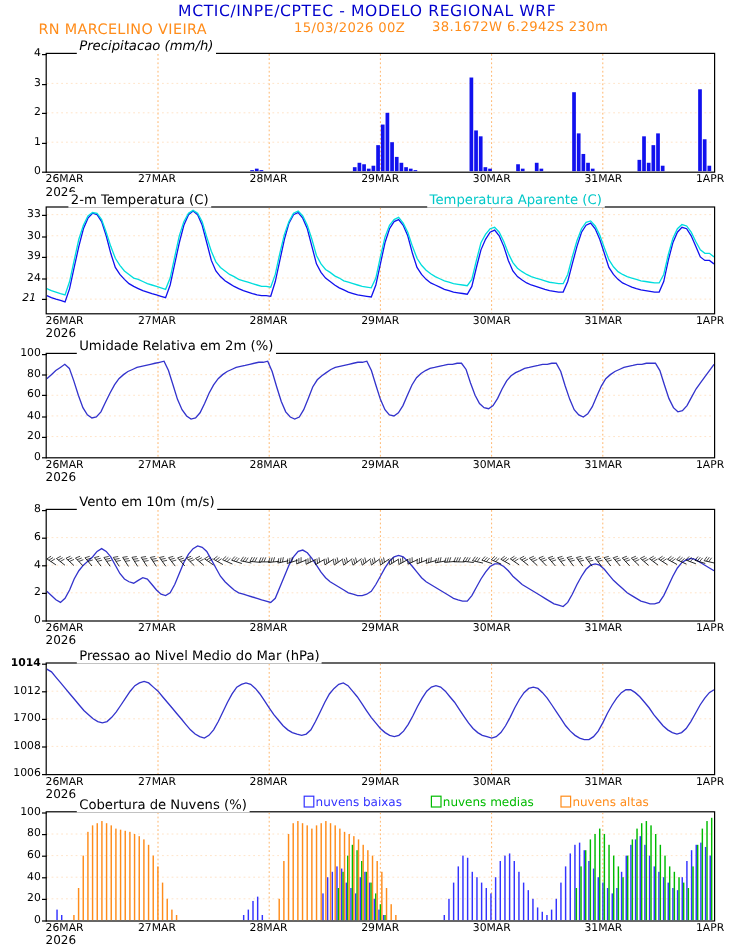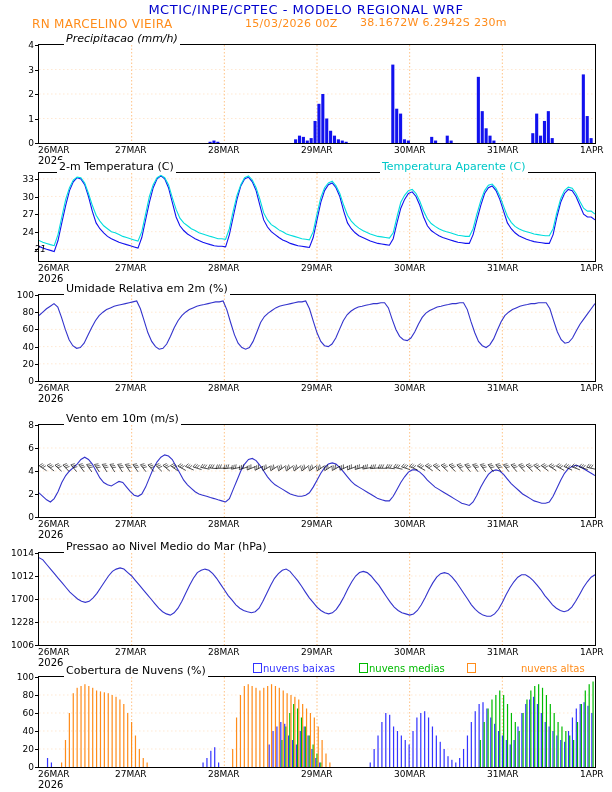--- a/index.html
+++ b/index.html
@@ -39,21 +39,21 @@
     overflow:hidden;
   }
   .ptitle{
     position:absolute;
     font-size:11px;color:#000;
     background:#fff;
     padding:0 2px;
     white-space:nowrap;
     z-index:5;
   }
-  .ptitle.teal{color:#00c8c8;margin-left:24px;}
+  .ptitle.teal{color:#00c8c8;}
   .ylab{
     position:absolute;
     font-size:9px;
     text-align:right;
     width:26px;
     color:#000;
     z-index:4;
   }
   .xlab{
     position:absolute;
@@ -164,25 +164,25 @@
         <line x1="0" x2="556" y1="58.66666666666667" y2="58.66666666666667" stroke="#ffd9b3" stroke-width="0.6" stroke-dasharray="1.5,2.5"></line>
         <line x1="0" x2="556" y1="41.06666666666667" y2="41.06666666666667" stroke="#ffd9b3" stroke-width="0.6" stroke-dasharray="1.5,2.5"></line>
         <line x1="0" x2="556" y1="23.46666666666667" y2="23.46666666666667" stroke="#ffd9b3" stroke-width="0.6" stroke-dasharray="1.5,2.5"></line>
         <line x1="0" x2="556" y1="5.86666666666666" y2="5.86666666666666" stroke="#ffd9b3" stroke-width="0.6" stroke-dasharray="1.5,2.5"></line>
         <path d="M0.0 73.3 L3.8 75.1 L7.6 76.3 L11.4 77.4 L15.2 78.6 L19.0 67.5 L22.8 49.9 L26.7 32.3 L30.5 17.6 L34.3 8.8 L38.1 4.7 L41.9 5.9 L45.7 11.7 L49.5 23.5 L53.3 38.1 L57.1 49.9 L60.9 55.7 L64.7 59.8 L68.5 63.4 L72.4 65.7 L76.2 67.5 L80.0 69.2 L83.8 70.4 L87.6 71.6 L91.4 72.7 L95.2 73.9 L99.0 75.1 L102.8 64.5 L106.6 46.9 L110.4 29.3 L114.2 14.7 L118.1 5.9 L121.9 2.9 L125.7 5.9 L129.5 14.7 L133.3 29.3 L137.1 44.0 L140.9 52.8 L144.7 57.5 L148.5 61.0 L152.3 63.4 L156.1 65.7 L159.9 67.5 L163.8 69.2 L167.6 70.4 L171.4 71.6 L175.2 72.7 L179.0 73.3 L182.8 73.3 L186.6 73.9 L190.4 61.6 L194.2 44.0 L198.0 26.4 L201.8 12.9 L205.6 5.9 L209.5 4.1 L213.3 8.8 L217.1 17.6 L220.9 32.3 L224.7 46.9 L228.5 54.0 L232.3 58.7 L236.1 61.6 L239.9 64.5 L243.7 66.9 L247.5 68.6 L251.3 70.4 L255.2 71.6 L259.0 72.7 L262.8 73.3 L266.6 73.9 L270.4 74.5 L274.2 64.5 L278.0 46.9 L281.8 29.3 L285.6 17.6 L289.4 11.7 L293.2 10.0 L297.0 14.7 L300.8 23.5 L304.7 38.1 L308.5 49.9 L312.3 55.7 L316.1 59.8 L319.9 62.8 L323.7 64.5 L327.5 66.3 L331.3 68.1 L335.1 69.2 L338.9 70.4 L342.7 71.0 L346.5 71.6 L350.4 72.2 L354.2 65.7 L358.0 49.9 L361.8 35.2 L365.6 26.4 L369.4 20.5 L373.2 18.8 L377.0 23.5 L380.8 32.3 L384.6 44.0 L388.4 52.8 L392.2 57.5 L396.1 60.4 L399.9 62.8 L403.7 64.5 L407.5 65.7 L411.3 66.9 L415.1 68.1 L418.9 69.2 L422.7 69.8 L426.5 70.4 L430.3 70.4 L434.1 61.6 L437.9 46.9 L441.8 32.3 L445.6 20.5 L449.4 14.7 L453.2 12.9 L457.0 17.6 L460.8 26.4 L464.6 38.1 L468.4 49.9 L472.2 55.7 L476.0 59.8 L479.8 62.8 L483.6 64.5 L487.5 66.3 L491.3 67.5 L495.1 68.6 L498.9 69.2 L502.7 69.8 L506.5 70.4 L510.3 70.4 L514.1 61.6 L517.9 44.0 L521.7 29.3 L525.5 20.5 L529.3 16.4 L533.2 17.6 L537.0 23.5 L540.8 32.3 L544.6 41.1 L548.4 44.0 L552.2 44.0 L556.0 46.9 " fill="none" stroke="#1111ee" stroke-width="1.1"></path>
         <path d="M0.0 67.5 L3.8 69.2 L7.6 70.4 L11.4 71.6 L15.2 72.7 L19.0 61.6 L22.8 44.0 L26.7 26.4 L30.5 14.7 L34.3 7.0 L38.1 4.1 L41.9 4.7 L45.7 10.0 L49.5 20.5 L53.3 32.3 L57.1 42.2 L60.9 48.1 L64.7 52.8 L68.5 55.7 L72.4 58.7 L76.2 59.8 L80.0 61.6 L83.8 63.4 L87.6 64.5 L91.4 65.7 L95.2 66.9 L99.0 68.1 L102.8 58.7 L106.6 41.1 L110.4 23.5 L114.2 11.7 L118.1 4.7 L121.9 2.3 L125.7 4.7 L129.5 11.7 L133.3 24.6 L137.1 36.4 L140.9 45.2 L144.7 49.9 L148.5 52.8 L152.3 55.7 L156.1 57.5 L159.9 59.8 L163.8 61.0 L167.6 62.2 L171.4 63.4 L175.2 64.5 L179.0 65.7 L182.8 65.7 L186.6 66.3 L190.4 55.7 L194.2 38.1 L198.0 22.3 L201.8 11.7 L205.6 4.7 L209.5 2.9 L213.3 7.0 L217.1 14.7 L220.9 26.4 L224.7 39.9 L228.5 46.9 L232.3 51.6 L236.1 54.0 L239.9 56.9 L243.7 58.7 L247.5 61.0 L251.3 62.2 L255.2 63.4 L259.0 64.5 L262.8 65.7 L266.6 66.3 L270.4 66.9 L274.2 58.7 L278.0 41.1 L281.8 24.6 L285.6 14.7 L289.4 10.0 L293.2 8.2 L297.0 12.9 L300.8 20.5 L304.7 32.3 L308.5 42.2 L312.3 48.1 L316.1 52.2 L319.9 55.1 L323.7 57.5 L327.5 59.3 L331.3 61.0 L335.1 62.2 L338.9 63.4 L342.7 63.9 L346.5 64.5 L350.4 65.1 L354.2 59.8 L358.0 44.0 L361.8 29.3 L365.6 22.3 L369.4 17.6 L373.2 16.4 L377.0 20.5 L380.8 28.2 L384.6 38.1 L388.4 45.8 L392.2 50.5 L396.1 53.4 L399.9 55.7 L403.7 57.5 L407.5 58.7 L411.3 59.8 L415.1 61.0 L418.9 62.2 L422.7 62.8 L426.5 63.4 L430.3 63.4 L434.1 55.7 L437.9 41.1 L441.8 27.6 L445.6 17.6 L449.4 12.3 L453.2 11.1 L457.0 15.3 L460.8 22.9 L464.6 33.4 L468.4 43.4 L472.2 49.3 L476.0 53.4 L479.8 55.7 L483.6 57.5 L487.5 58.7 L491.3 59.8 L495.1 61.0 L498.9 61.6 L502.7 62.2 L506.5 62.8 L510.3 62.8 L514.1 55.7 L517.9 39.3 L521.7 25.8 L525.5 17.6 L529.3 14.1 L533.2 15.3 L537.0 20.5 L540.8 28.2 L544.6 35.2 L548.4 38.1 L552.2 38.1 L556.0 41.1 " fill="none" stroke="#00dddd" stroke-width="1.1"></path>
       </svg>
     </div>
     <div class="ptitle" style="left:57px;top:160px;">2-m Temperatura (C)</div>
     <div class="ptitle teal" style="left:356px;top:160px;">Temperatura Aparente (C)</div>
-    <div class="ylab" style="left:20px;top:244.3px;font-style:italic;">21</div>
+    <div class="ylab" style="left:4px;top:244.3px;font-style:italic;">21</div>
     <div style="position:absolute;left:35px;top:249.3px;width:4px;height:1px;background:#000;"></div>
     <div class="ylab" style="left:8px;top:226.7px;">24</div>
     <div style="position:absolute;left:35px;top:231.7px;width:4px;height:1px;background:#000;"></div>
-    <div class="ylab" style="left:8px;top:209.1px;">27</div>
+    <div class="ylab" style="left:8px;top:209.1px;">39</div>
     <div style="position:absolute;left:35px;top:214.1px;width:4px;height:1px;background:#000;"></div>
     <div class="ylab" style="left:8px;top:191.5px;">30</div>
     <div style="position:absolute;left:35px;top:196.5px;width:4px;height:1px;background:#000;"></div>
     <div class="ylab" style="left:8px;top:173.9px;">33</div>
     <div style="position:absolute;left:35px;top:178.9px;width:4px;height:1px;background:#000;"></div>
     <div class="xlab" style="left:38.0px;top:263px;">26MAR</div>
     <div class="xlab" style="left:115.0px;top:263px;">27MAR</div>
     <div class="xlab" style="left:208.0px;top:263px;">28MAR</div>
     <div class="xlab" style="left:301.0px;top:263px;">29MAR</div>
     <div class="xlab" style="left:394.0px;top:263px;">30MAR</div>
@@ -697,27 +697,27 @@
         <line x1="463.33333333333337" x2="463.33333333333337" y1="0" y2="92" stroke="#ffb366" stroke-width="0.8" stroke-dasharray="1.5,2"></line>
         <line x1="0" x2="556" y1="69" y2="69" stroke="#ffd9b3" stroke-width="0.6" stroke-dasharray="1.5,2.5"></line>
         <line x1="0" x2="556" y1="46" y2="46" stroke="#ffd9b3" stroke-width="0.6" stroke-dasharray="1.5,2.5"></line>
         <line x1="0" x2="556" y1="23" y2="23" stroke="#ffd9b3" stroke-width="0.6" stroke-dasharray="1.5,2.5"></line>
         <path d="M0.0 4.6 L3.9 6.9 L7.7 11.5 L11.6 16.1 L15.4 20.7 L19.3 25.3 L23.2 29.9 L27.0 34.5 L30.9 39.1 L34.8 42.6 L38.6 46.0 L42.5 48.3 L46.3 49.4 L50.2 48.3 L54.1 44.8 L57.9 40.3 L61.8 34.5 L65.6 28.8 L69.5 23.0 L73.4 18.4 L77.2 16.1 L81.1 14.9 L84.9 16.1 L88.8 19.6 L92.7 23.0 L96.5 27.6 L100.4 32.2 L104.3 36.8 L108.1 41.4 L112.0 46.0 L115.8 50.6 L119.7 55.2 L123.6 58.7 L127.4 60.9 L131.3 62.1 L135.1 59.8 L139.0 55.2 L142.9 48.3 L146.7 40.3 L150.6 32.2 L154.4 25.3 L158.3 19.6 L162.2 17.3 L166.0 16.1 L169.9 17.3 L173.8 20.7 L177.6 25.3 L181.5 31.1 L185.3 36.8 L189.2 42.6 L193.1 47.2 L196.9 51.8 L200.8 55.2 L204.6 57.5 L208.5 58.7 L212.4 59.8 L216.2 58.7 L220.1 55.2 L223.9 48.3 L227.8 40.3 L231.7 32.2 L235.5 25.3 L239.4 20.7 L243.3 17.3 L247.1 16.1 L251.0 18.4 L254.8 23.0 L258.7 27.6 L262.6 33.3 L266.4 39.1 L270.3 44.8 L274.1 49.4 L278.0 54.1 L281.9 57.5 L285.7 59.8 L289.6 60.9 L293.4 59.8 L297.3 56.3 L301.2 50.6 L305.0 43.7 L308.9 35.7 L312.8 28.8 L316.6 23.0 L320.5 19.6 L324.3 18.4 L328.2 19.6 L332.1 23.0 L335.9 27.6 L339.8 32.2 L343.6 37.9 L347.5 43.7 L351.4 49.4 L355.2 54.1 L359.1 57.5 L362.9 59.8 L366.8 60.9 L370.7 62.1 L374.5 60.9 L378.4 57.5 L382.3 51.8 L386.1 44.8 L390.0 36.8 L393.8 29.9 L397.7 24.2 L401.6 20.7 L405.4 19.6 L409.3 20.7 L413.1 24.2 L417.0 28.8 L420.9 34.5 L424.7 40.3 L428.6 46.0 L432.4 51.8 L436.3 56.3 L440.2 59.8 L444.0 62.1 L447.9 63.3 L451.8 63.3 L455.6 60.9 L459.5 56.3 L463.3 49.4 L467.2 41.4 L471.1 34.5 L474.9 28.8 L478.8 24.2 L482.6 21.8 L486.5 21.8 L490.4 24.2 L494.2 27.6 L498.1 32.2 L501.9 36.8 L505.8 42.6 L509.7 47.2 L513.5 51.8 L517.4 55.2 L521.3 57.5 L525.1 58.7 L529.0 57.5 L532.8 54.1 L536.7 48.3 L540.6 41.4 L544.4 34.5 L548.3 28.8 L552.1 24.2 L556.0 21.8 " fill="none" stroke="#3333cc" stroke-width="1.1"></path>
       </svg>
     </div>
     <div class="ptitle" style="left:64px;top:540px;">Pressao ao Nivel Medio do Mar (hPa)</div>
     <div class="ylab" style="left:8px;top:640.0px;">1006</div>
     <div style="position:absolute;left:35px;top:645.0px;width:4px;height:1px;background:#000;"></div>
-    <div class="ylab" style="left:8px;top:617.0px;">1228</div>
+    <div class="ylab" style="left:8px;top:617.0px;">1008</div>
     <div style="position:absolute;left:35px;top:622.0px;width:4px;height:1px;background:#000;"></div>
     <div class="ylab" style="left:8px;top:594.0px;">1700</div>
     <div style="position:absolute;left:35px;top:599.0px;width:4px;height:1px;background:#000;"></div>
     <div class="ylab" style="left:8px;top:571.0px;">1012</div>
     <div style="position:absolute;left:35px;top:576.0px;width:4px;height:1px;background:#000;"></div>
-    <div class="ylab" style="left:8px;top:548.0px;">1014</div>
+    <div class="ylab" style="left:8px;top:548.0px;font-weight:bold;">1014</div>
     <div style="position:absolute;left:35px;top:553.0px;width:4px;height:1px;background:#000;"></div>
     <div class="xlab" style="left:38.0px;top:647px;">26MAR</div>
     <div class="xlab" style="left:115.0px;top:647px;">27MAR</div>
     <div class="xlab" style="left:208.0px;top:647px;">28MAR</div>
     <div class="xlab" style="left:301.0px;top:647px;">29MAR</div>
     <div class="xlab" style="left:394.0px;top:647px;">30MAR</div>
     <div class="xlab" style="left:487.0px;top:647px;">31MAR</div>
     <div class="xlab" style="left:580.0px;top:647px;">1APR</div>
     <div class="yr" style="left:38px;top:657px;">2026</div>
     <div class="plotbox" style="left:38px;top:676px;width:558px;height:92px;">
@@ -920,14 +920,14 @@
     <div class="xlab" style="left:38.0px;top:769px;">26MAR</div>
     <div class="xlab" style="left:115.0px;top:769px;">27MAR</div>
     <div class="xlab" style="left:208.0px;top:769px;">28MAR</div>
     <div class="xlab" style="left:301.0px;top:769px;">29MAR</div>
     <div class="xlab" style="left:394.0px;top:769px;">30MAR</div>
     <div class="xlab" style="left:487.0px;top:769px;">31MAR</div>
     <div class="xlab" style="left:580.0px;top:769px;">1APR</div>
     <div class="yr" style="left:38px;top:779px;">2026</div>
     <div class="legend-item" style="left:253px;top:663px;color:#000;"><span class="lg-swatch" style="background:#fff;border-color:#3333ff;"></span><span style="color: rgb(51, 51, 255);">nuvens baixas</span></div>
     <div class="legend-item" style="left:359px;top:663px;color:#000;"><span class="lg-swatch" style="background:#fff;border-color:#00bb00;"></span><span style="color: rgb(0, 187, 0);">nuvens medias</span></div>
-    <div class="legend-item" style="left:467px;top:663px;color:#000;"><span class="lg-swatch" style="background:#fff;border-color:#ff8c1a;"></span><span style="color: rgb(255, 140, 26); padding-left: 44px;">nuvens altas</span></div>
+    <div class="legend-item" style="left:467px;top:663px;color:#000;"><span class="lg-swatch" style="background:#fff;border-color:#ff8c1a;"></span><span style="color: rgb(255, 140, 26);">nuvens altas</span></div>
   </div>
 
 </body></html>

